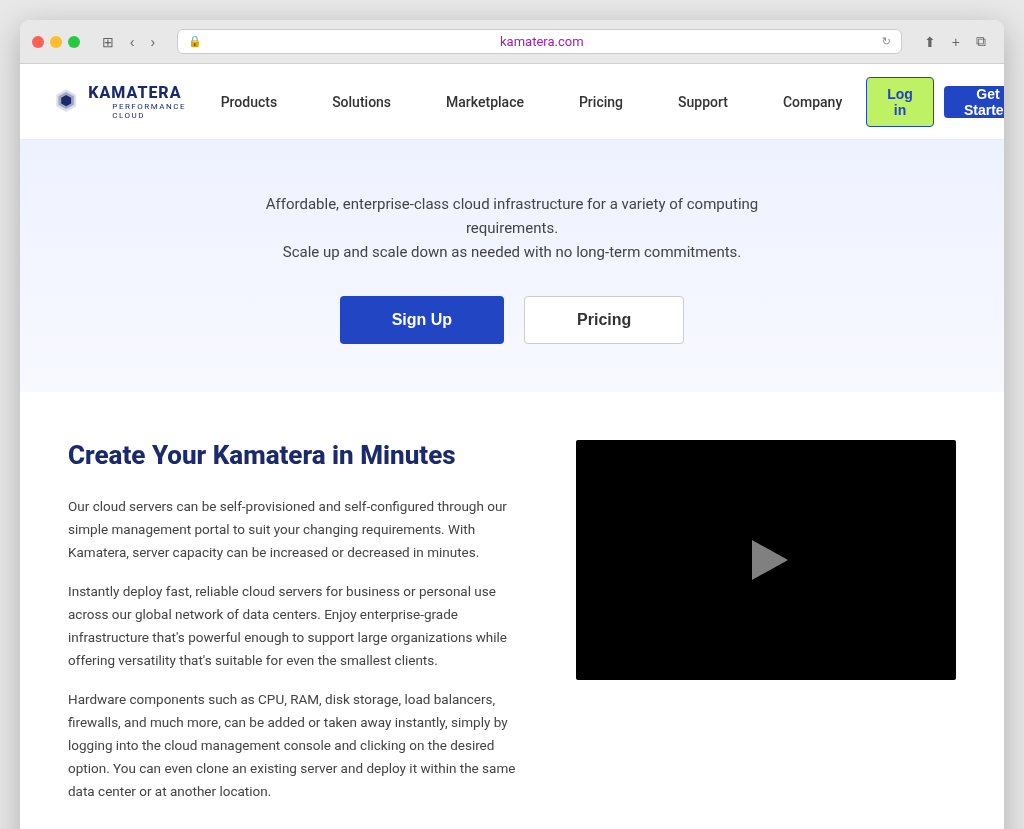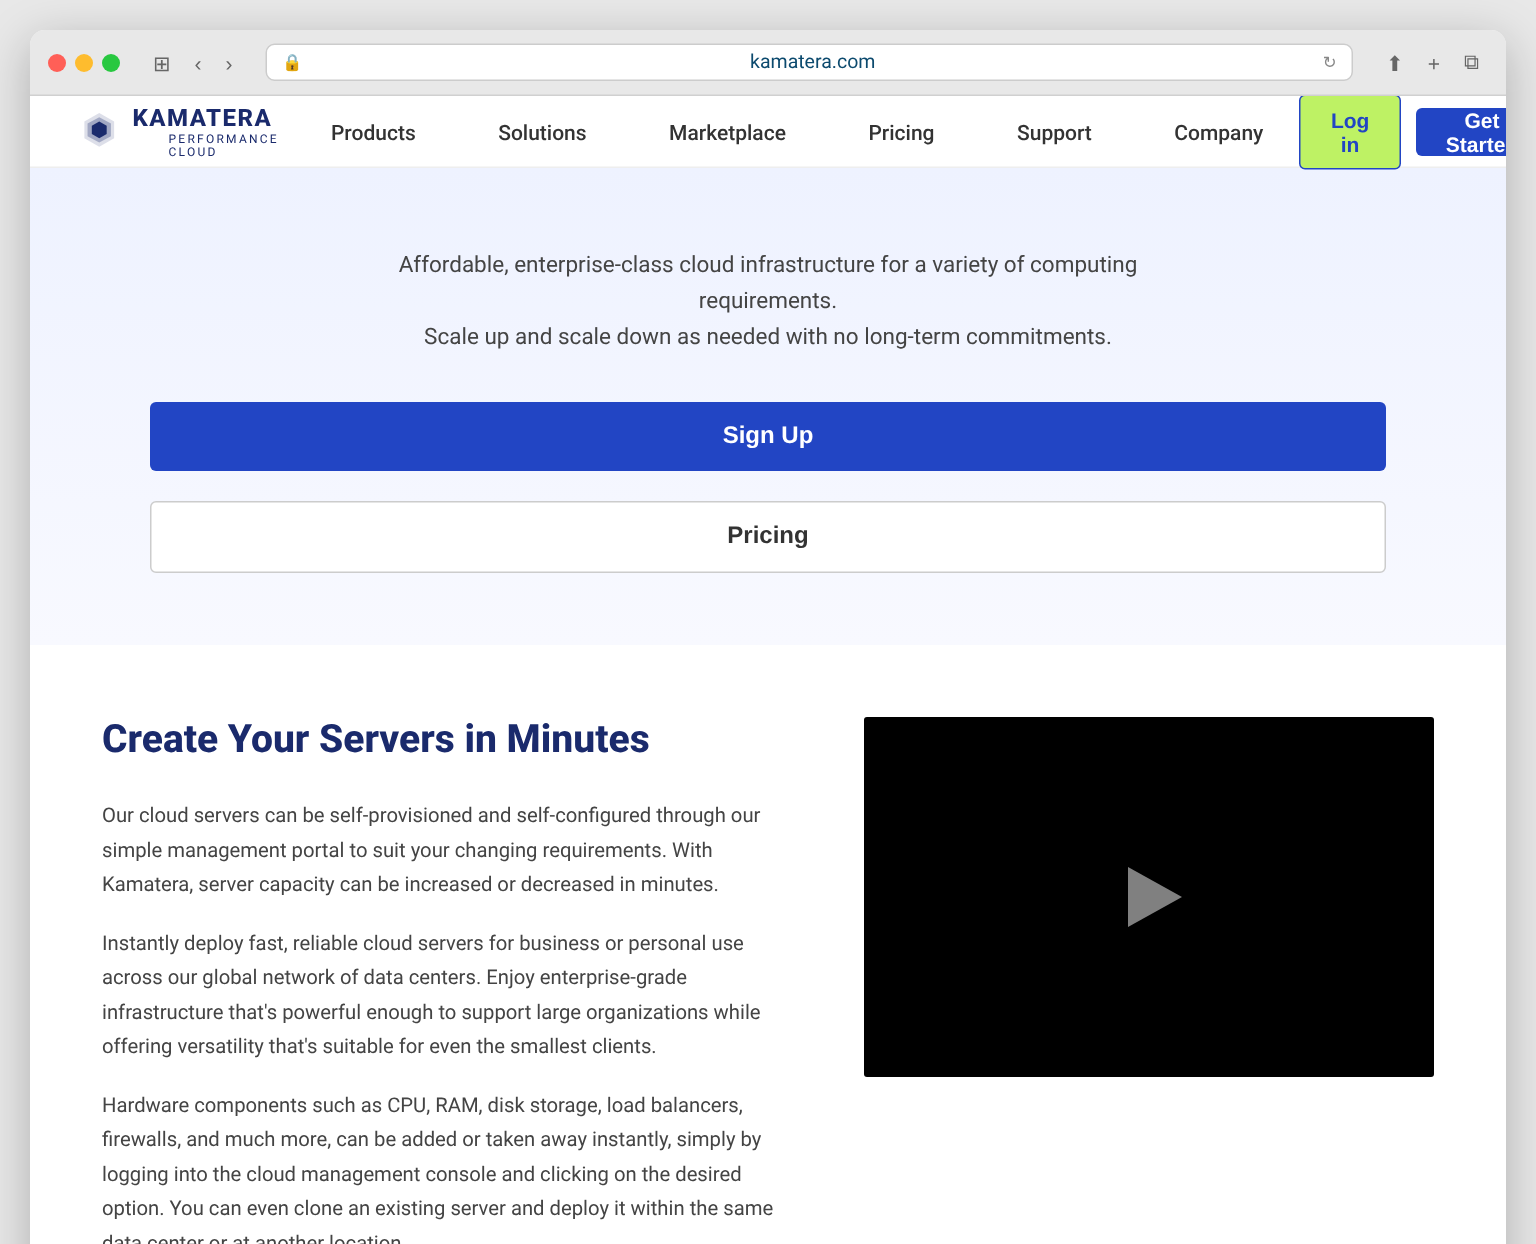--- a/index.html
+++ b/index.html
@@ -69,41 +69,41 @@
       padding: 4px 10px;
       margin: 0 8px;
       gap: 6px;
     }
     .address-bar-icon {
       color: #888;
       font-size: 11px;
     }
     .address-text {
       font-size: 13px;
-      color: #0c4a6e;
+      color: #a21caf;
       flex: 1;
       text-align: center;
     }
     .browser-actions {
       display: flex;
       gap: 4px;
     }
 
     
     .page-content {
       background: white;
       overflow: hidden;
     }
 
     
     .navbar {
       display: flex;
       align-items: center;
       padding: 0 32px;
-      height: 48px;
+      height: 76px;
       background: white;
       border-bottom: 1px solid #eee;
     }
     .logo-area {
       display: flex;
       align-items: center;
       gap: 8px;
       margin-right: auto;
     }
     .logo-icon {
@@ -179,21 +179,20 @@
       font-size: 15px;
       color: #444;
       line-height: 1.6;
       max-width: 580px;
       margin: 0 auto 32px;
     }
     .hero-buttons {
       display: flex;
       justify-content: center;
       gap: 20px;
-      flex-direction: column;
     }
     .btn-signup {
       background: #2245c4;
       color: white;
       border: none;
       padding: 14px 52px;
       border-radius: 4px;
       font-size: 16px;
       font-weight: 600;
       cursor: pointer;
@@ -315,21 +314,21 @@
         <span>Scale up and scale down as needed with no long-term commitments.</span>
       </p>
       <div class="hero-buttons">
         <button class="btn-signup">Sign Up</button>
         <button class="btn-pricing">Pricing</button>
       </div>
     </section>
 
     <div class="content-section">
       <div class="text-column">
-        <h2 class="section-title">Create Your Servers in Minutes</h2>
+        <h2 class="section-title">Create Your Kamatera in Minutes</h2>
         <p class="section-para">Our cloud servers can be self-provisioned and self-configured through our simple management portal to suit your changing requirements. With Kamatera, server capacity can be increased or decreased in minutes.</p>
         <p class="section-para">Instantly deploy fast, reliable cloud servers for business or personal use across our global network of data centers. Enjoy enterprise-grade infrastructure that's powerful enough to support large organizations while offering versatility that's suitable for even the smallest clients.</p>
         <p class="section-para">Hardware components such as CPU, RAM, disk storage, load balancers, firewalls, and much more, can be added or taken away instantly, simply by logging into the cloud management console and clicking on the desired option. You can even clone an existing server and deploy it within the same data center or at another location.</p>
       </div>
       <div class="video-column">
         <div class="video-placeholder">
           <div class="play-icon"></div>
         </div>
       </div>
     </div>

